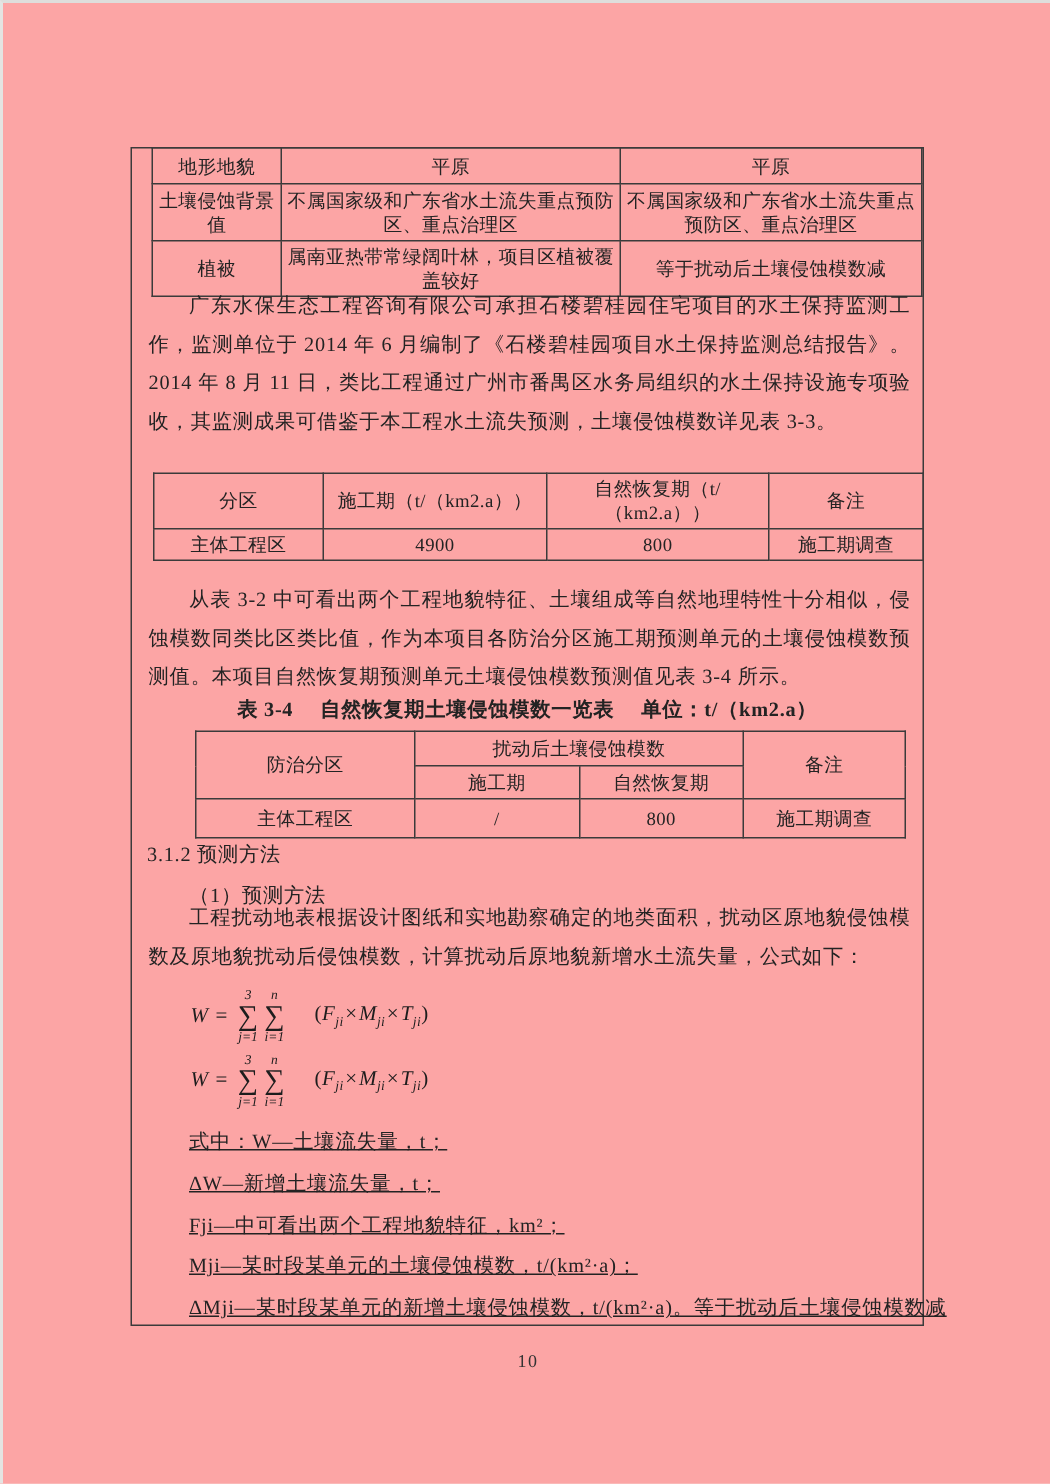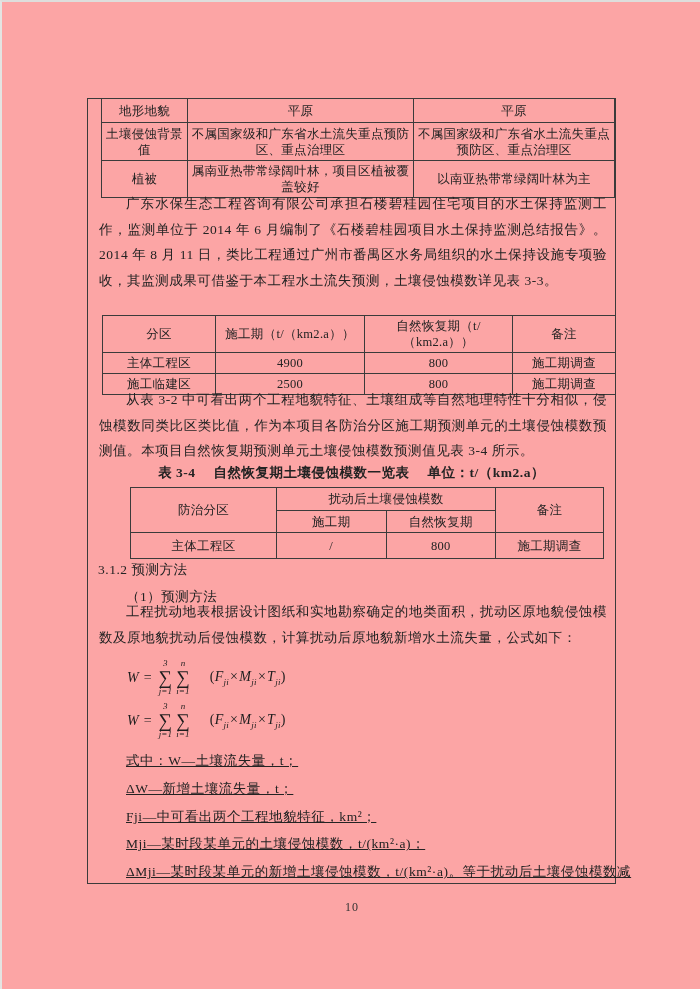--- a/index.html
+++ b/index.html
@@ -124,21 +124,21 @@
         <td class="c3">平原</td>
       </tr>
       <tr>
         <td class="c1">土壤侵蚀背景值</td>
         <td class="c2">不属国家级和广东省水土流失重点预防区、重点治理区</td>
         <td class="c3">不属国家级和广东省水土流失重点预防区、重点治理区</td>
       </tr>
       <tr>
         <td class="c1">植被</td>
         <td class="c2">属南亚热带常绿阔叶林，项目区植被覆盖较好</td>
-        <td class="c3">以南亚热带常绿阔叶林为主</td>
+        <td class="c3">等于扰动后土壤侵蚀模数减</td>
       </tr>
     </tbody>
       </table>
 
     <p class="para p1">广东水保生态工程咨询有限公司承担石楼碧桂园住宅项目的水土保持监测工作，监测单位于 2014 年 6 月编制了《石楼碧桂园项目水土保持监测总结报告》。2014 年 8 月 11 日，类比工程通过广州市番禺区水务局组织的水土保持设施专项验收，其监测成果可借鉴于本工程水土流失预测，土壤侵蚀模数详见表 3-3。</p>
 
 
     <table class="t33">
       <tbody>
           <tr class="hd">
@@ -146,26 +146,20 @@
         <td class="c2">施工期（t/（km2.a））</td>
         <td class="c3">自然恢复期（t/（km2.a））</td>
         <td class="c4">备注</td>
       </tr>
       <tr class="bd">
         <td>主体工程区</td>
         <td>4900</td>
         <td>800</td>
         <td>施工期调查</td>
       </tr>
-      <tr class="bd">
-        <td>施工临建区</td>
-        <td>2500</td>
-        <td>800</td>
-        <td>施工期调查</td>
-      </tr>
     </tbody>
       </table>
 
     <p class="para p2">从表 3-2 中可看出两个工程地貌特征、土壤组成等自然地理特性十分相似，侵蚀模数同类比区类比值，作为本项目各防治分区施工期预测单元的土壤侵蚀模数预测值。本项目自然恢复期预测单元土壤侵蚀模数预测值见表 3-4 所示。</p>
 
     <div class="caption cap34">
       <span>表 3-4</span><span class="gap"></span><span>自然恢复期土壤侵蚀模数一览表</span><span class="gap"></span><span>单位：t/（km2.a）</span>
     </div>
 
     <table class="t34">

